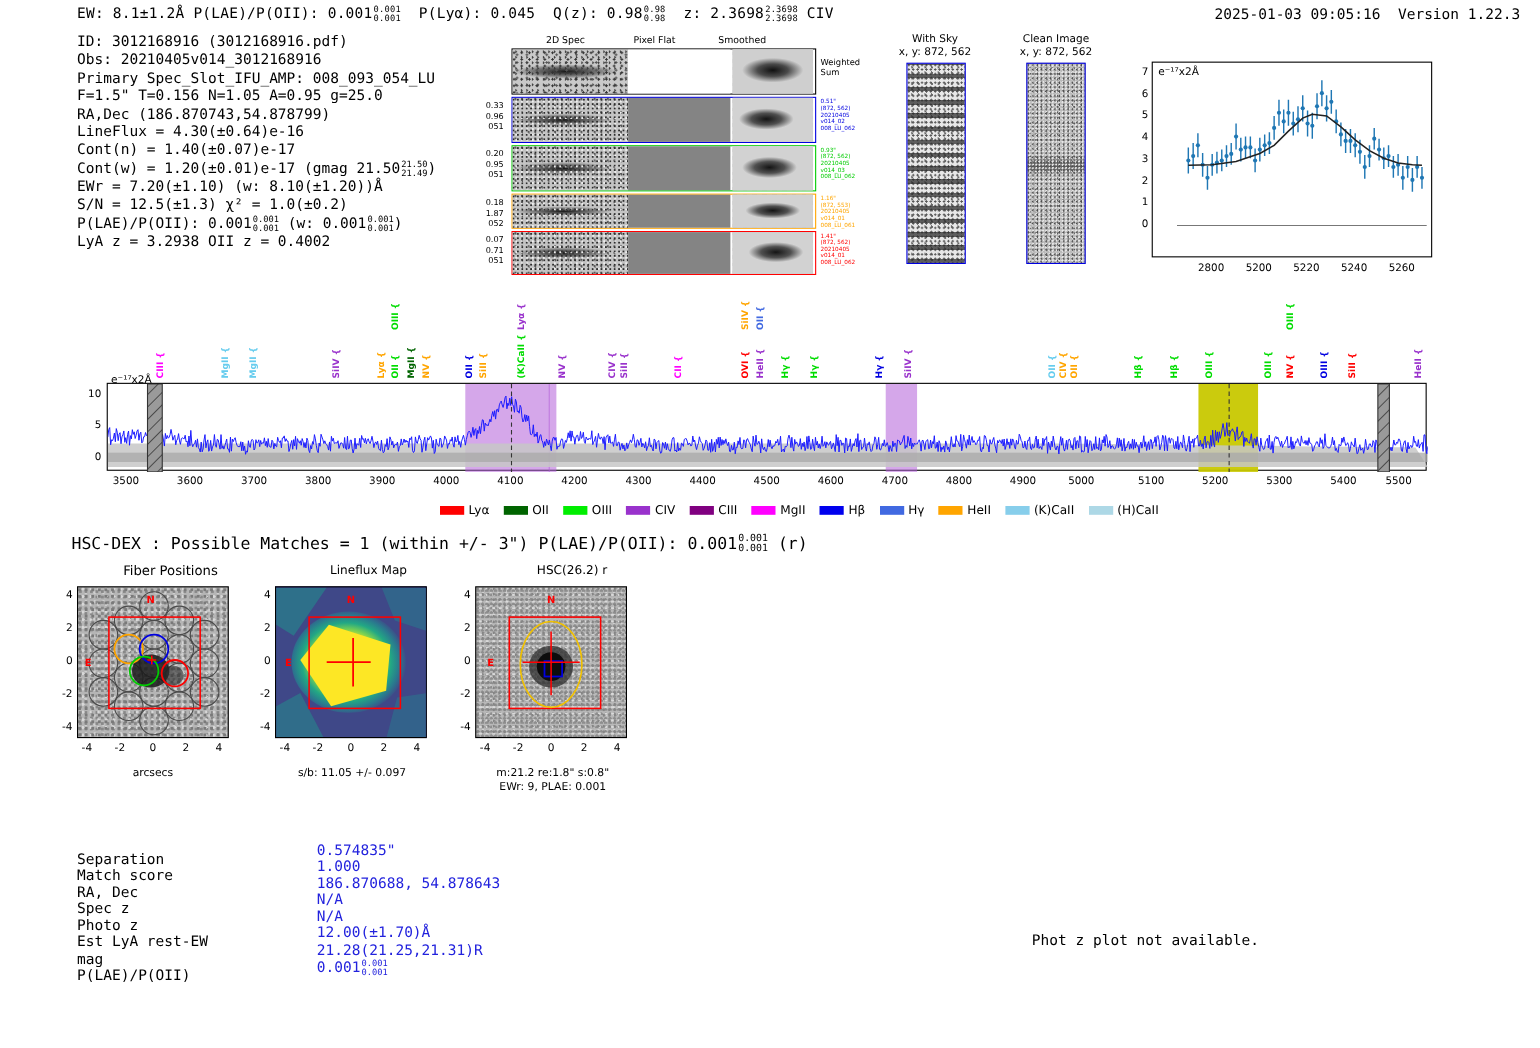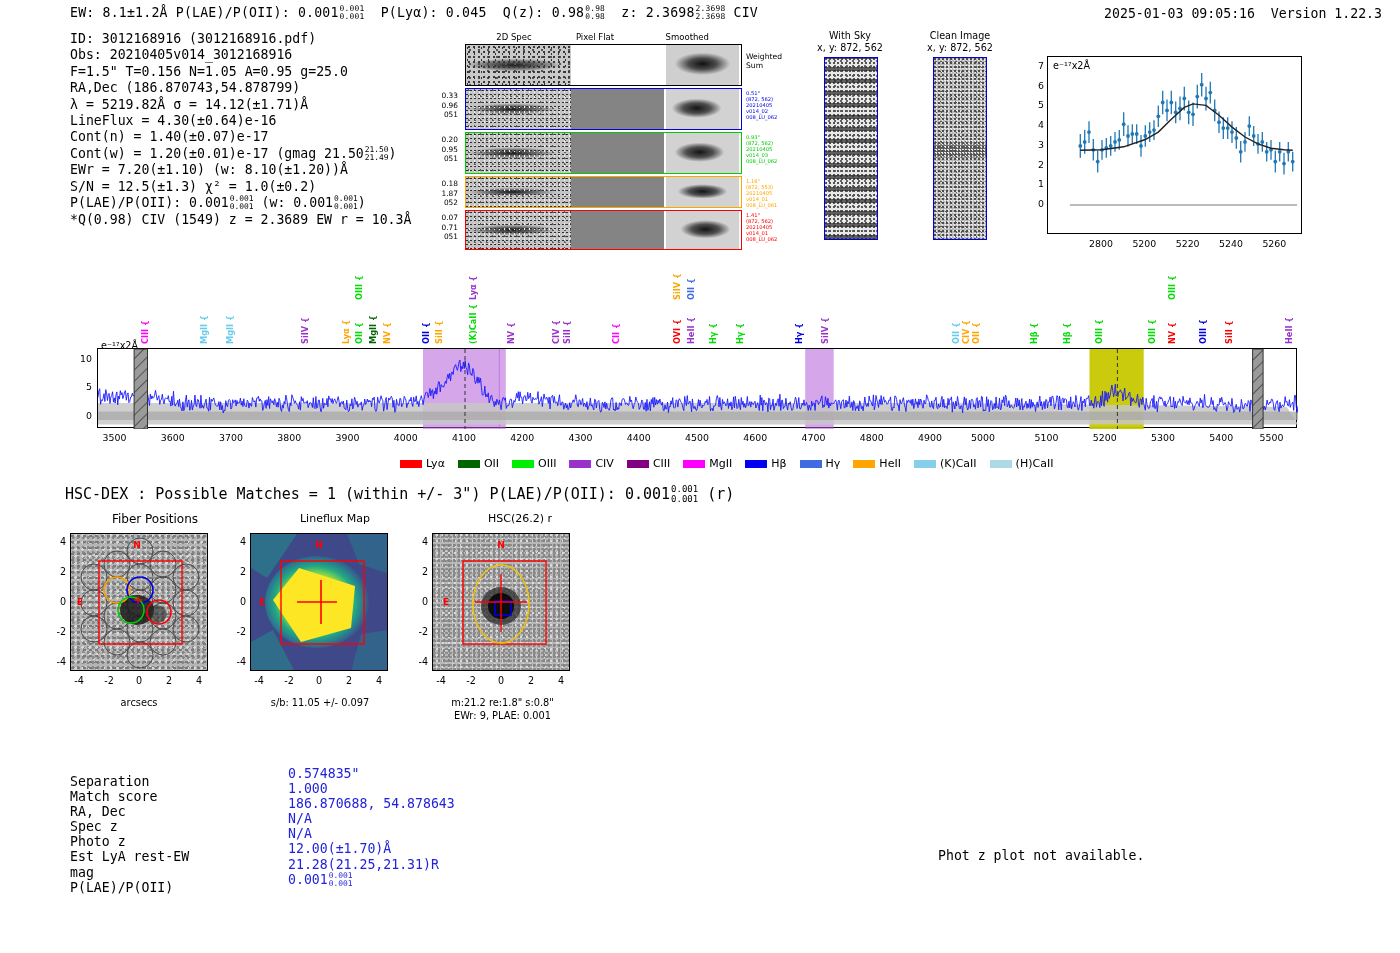--- a/index.html
+++ b/index.html
@@ -64,37 +64,37 @@
   <span>CIV</span>
 </div>
 
 <div class="abs mono nowrap" id="stamp">
   <span>2025-01-03 09:05:16</span>&nbsp;&nbsp;<span>Version 1.22.3</span>
 </div>
 
 <div class="abs mono" id="info-block">
   <div>ID: 3012168916 (3012168916.pdf)</div>
   <div>Obs: 20210405v014_3012168916</div>
+  <div>Primary Spec_Slot_IFU_AMP: 008_093_054_LU</div>
   <div>F=1.5"  T=0.156  N=1.05  A=0.95  g=25.0</div>
   <div>RA,Dec (186.870743,54.878799)</div>
-  <div>λ = 5219.82Å  σ = 14.12(±1.71)Å</div>
   <div>LineFlux = 4.30(±0.64)e-16</div>
   <div>Cont(n) = 1.40(±0.07)e-17</div>
   <div class="nowrap"><span>Cont(w) = 1.20(±0.01)e-17 (gmag 21.50</span><span class="frac"><span>21.50</span><br><span>21.49</span></span><span>)</span></div>
   <div>EWr = 7.20(±1.10) (w: 8.10(±1.20))Å</div>
   <div>S/N = 12.5(±1.3)  χ² = 1.0(±0.2)</div>
   <div class="nowrap"><span>P(LAE)/P(OII): 0.001</span><span class="frac"><span>0.001</span><br><span>0.001</span></span>
     <span>(w: 0.001</span><span class="frac"><span>0.001</span><br><span>0.001</span></span><span>)</span></div>
-  <div>*Q(0.98) CIV (1549) z = 2.3689  EW r = 10.3Å</div>
+  <div>LyA z = 3.2938  OII z = 0.4002</div>
 </div>
 
 <div class="abs" style="left:465px;top:32px;">
   <div class="abs sans pnl-title" style="left:14px;top:0;width:70px;text-align:center;">2D Spec</div>
   <div class="abs sans pnl-title" style="left:95px;top:0;width:70px;text-align:center;">Pixel Flat</div>
-  <div class="abs sans pnl-title" style="left:174px;top:0;width:70px;text-align:right;">Smoothed</div>
+  <div class="abs sans pnl-title" style="left:188px;top:0;width:70px;text-align:left;">Smoothed</div>
 </div>
 
 <div class="specbox" style="left:465px;top:44px;width:277px;height:42px;border:1.8px solid #000;">
   <div class="seg noise" style="left:0;width:105px;background-color:#c9c9c9;
        background-image:radial-gradient(circle at 20% 50%,#333 0 1px,transparent 1px),
        radial-gradient(circle at 63% 42%,#3a3a3a 0 1px,transparent 1px),
        radial-gradient(circle at 45% 70%,#555 0 1px,transparent 1px),
        radial-gradient(ellipse 45% 16% at 46% 50%,#1a1a1a 0%,#7a7a7a 65%,transparent 100%);
        background-size:7px 6px,5px 5px,9px 7px,100% 100%;"></div>
   <div class="seg" style="left:105px;width:93px;background:#ffffff;"></div>

